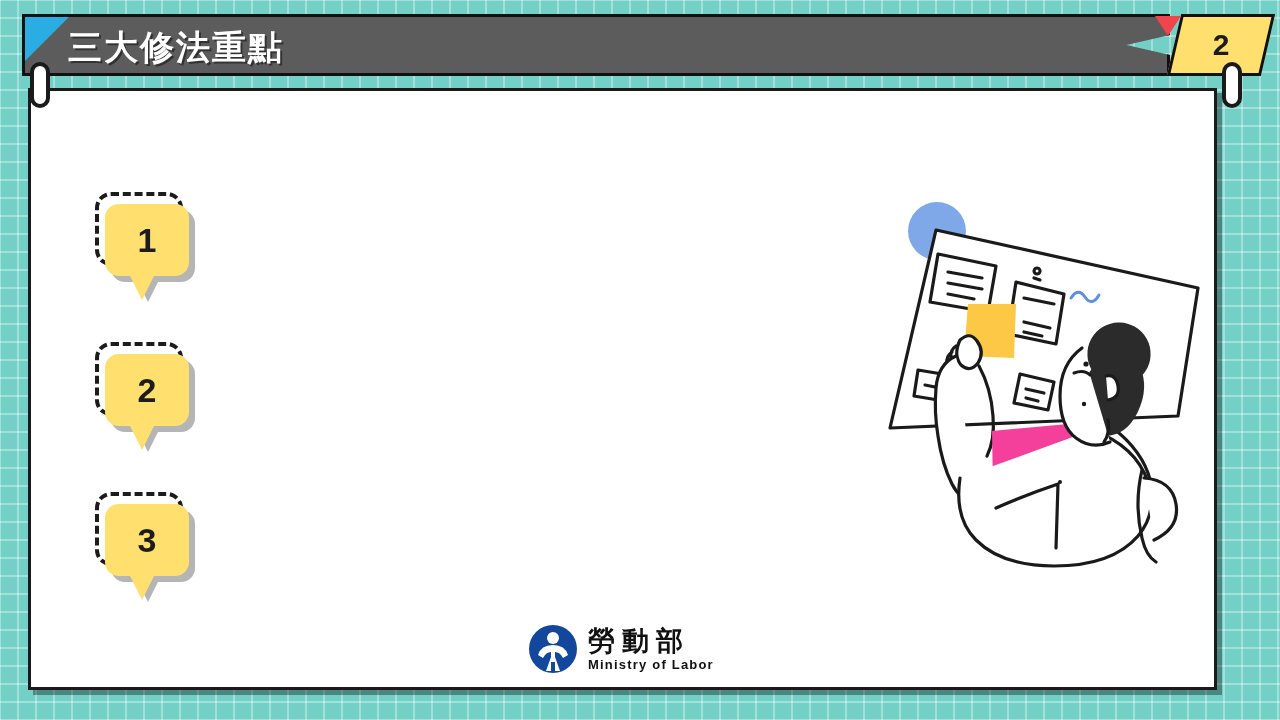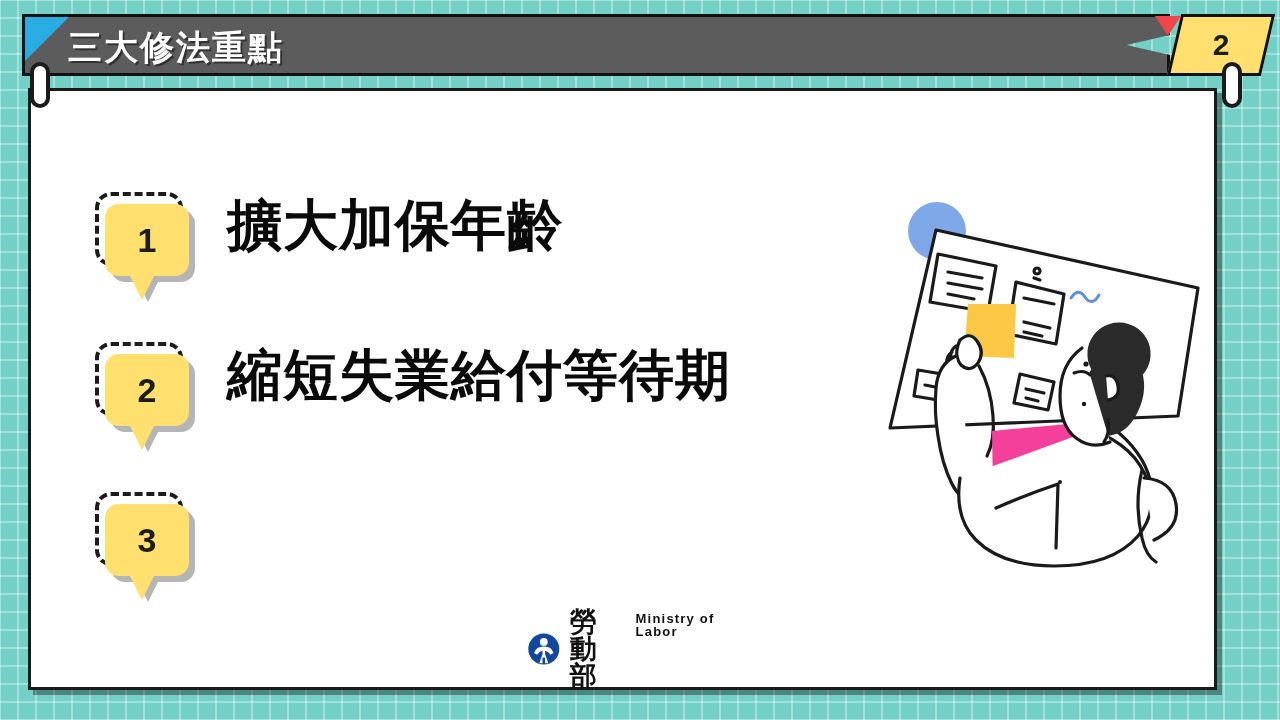--- a/index.html
+++ b/index.html
@@ -143,21 +143,21 @@
   
   #illustration{
     position:absolute;left:868px;top:188px;width:350px;height:400px;z-index:6;
   }
 
   
   #logo-block{
     position:absolute;left:527px;top:618px;width:190px;height:62px;
     display:flex;align-items:center;gap:9px;z-index:7;
   }
-  #logo-text{display:flex;flex-direction:row;line-height:1;}
+  #logo-text{display:flex;flex-direction:column;line-height:1;}
   #logo-cn{
     font-size:27px;font-weight:bold;color:#111;letter-spacing:7px;
     font-family:"Liberation Sans","DejaVu Sans",sans-serif;
   }
   #logo-en{
     font-size:13px;font-weight:bold;color:#111;letter-spacing:1.2px;
     margin-top:3px;
     font-family:Liberation Sans, sans-serif;
   }
 </style>
@@ -181,31 +181,29 @@
 
   <div id="bullet-list">
 
     <div class="bullet-row">
       <div class="badge-wrap">
         <div class="badge-shadow"></div>
         <div class="badge-dash"></div>
         <div class="badge-body"></div>
         <div class="badge-num">1</div>
       </div>
-      <div class="bullet-text">擴大加保年齡</div>
     </div>
 
     <div class="bullet-row">
       <div class="badge-wrap">
         <div class="badge-shadow"></div>
         <div class="badge-dash"></div>
         <div class="badge-body"></div>
         <div class="badge-num">2</div>
       </div>
-      <div class="bullet-text">縮短失業給付等待期</div>
     </div>
 
     <div class="bullet-row">
       <div class="badge-wrap">
         <div class="badge-shadow"></div>
         <div class="badge-dash"></div>
         <div class="badge-body"></div>
         <div class="badge-num">3</div>
       </div>
     </div>

